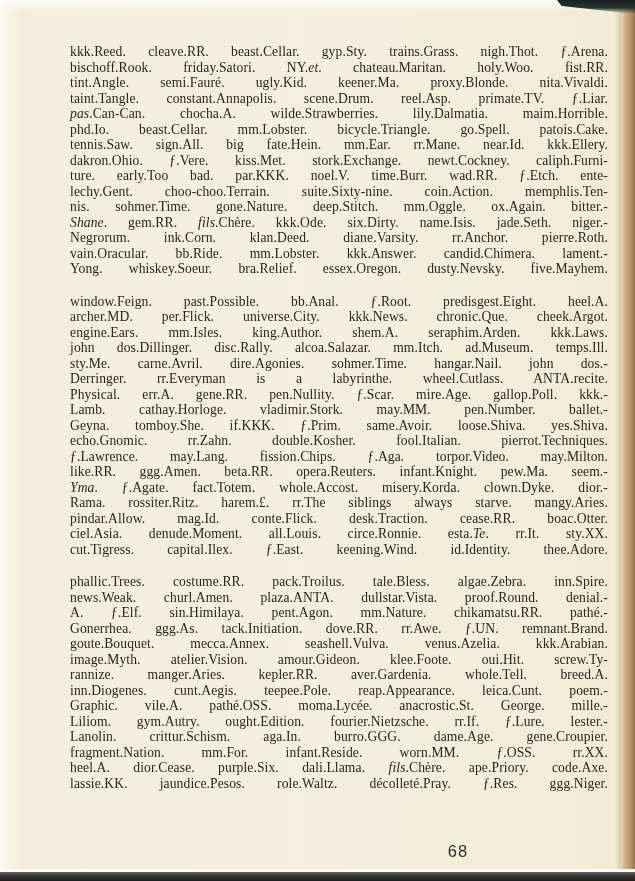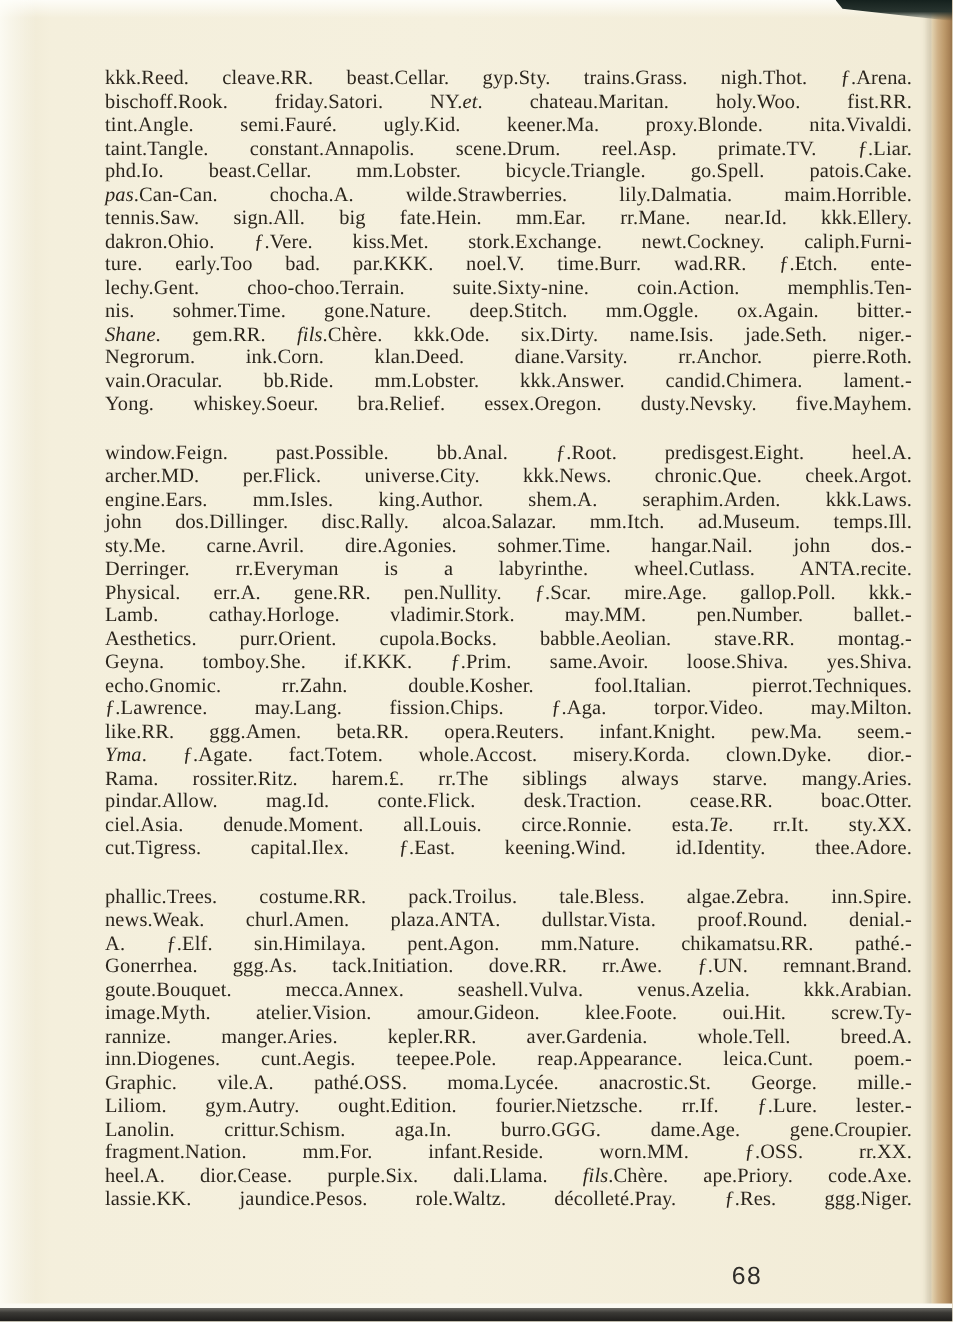--- a/index.html
+++ b/index.html
@@ -31,60 +31,58 @@
   }
   .para{margin:0 0 17px 0;}
   .para:last-child{margin-bottom:0;}
   .line{text-align:justify;text-align-last:justify;white-space:normal;}
   .line em{}
   .page-number{
     position:absolute;left:440px;top:842px;width:36px;
     font-family:"Liberation Sans","DejaVu Sans",sans-serif;
     font-size:16.5px;font-weight:500;letter-spacing:1px;color:#2f2d29;
     text-align:center;
-    margin-left:40px;
   }
 </style>
 </head>
 <body>
 
 <div class="scan">
   <div class="edge-top"></div>
   <div class="edge-left"></div>
   <div class="edge-band"></div>
   <div class="corner-wedge"></div>
 
   <div class="text-block">
       <div class="para">
         <div class="line"><span>kkk.Reed. cleave.RR. beast.Cellar. gyp.Sty. trains.Grass. nigh.Thot. ƒ.Arena.</span></div>
         <div class="line"><span>bischoff.Rook. friday.Satori. NY.</span><em>et</em><span>. chateau.Maritan. holy.Woo. fist.RR.</span></div>
         <div class="line"><span>tint.Angle. semi.Fauré. ugly.Kid. keener.Ma. proxy.Blonde. nita.Vivaldi.</span></div>
         <div class="line"><span>taint.Tangle. constant.Annapolis. scene.Drum. reel.Asp. primate.TV. ƒ.Liar.</span></div>
+        <div class="line"><em>pas</em><span>.Can-Can. chocha.A. wilde.Strawberries. lily.Dalmatia. maim.Horrible.</span></div>
         <div class="line"><span>phd.Io. beast.Cellar. mm.Lobster. bicycle.Triangle. go.Spell. patois.Cake.</span></div>
-        <div class="line"><em>pas</em><span>.Can-Can. chocha.A. wilde.Strawberries. lily.Dalmatia. maim.Horrible.</span></div>
         <div class="line"><span>tennis.Saw. sign.All. big fate.Hein. mm.Ear. rr.Mane. near.Id. kkk.Ellery.</span></div>
         <div class="line"><span>dakron.Ohio. ƒ.Vere. kiss.Met. stork.Exchange. newt.Cockney. caliph.Furni-</span></div>
         <div class="line"><span>ture. early.Too bad. par.KKK. noel.V. time.Burr. wad.RR. ƒ.Etch. ente-</span></div>
         <div class="line"><span>lechy.Gent. choo-choo.Terrain. suite.Sixty-nine. coin.Action. memphlis.Ten-</span></div>
         <div class="line"><span>nis. sohmer.Time. gone.Nature. deep.Stitch. mm.Oggle. ox.Again. bitter.-</span></div>
         <div class="line"><em>Shane</em><span>. gem.RR. </span><em>fils</em><span>.Chère. kkk.Ode. six.Dirty. name.Isis. jade.Seth. niger.-</span></div>
         <div class="line"><span>Negrorum. ink.Corn. klan.Deed. diane.Varsity. rr.Anchor. pierre.Roth.</span></div>
         <div class="line"><span>vain.Oracular. bb.Ride. mm.Lobster. kkk.Answer. candid.Chimera. lament.-</span></div>
         <div class="line"><span>Yong. whiskey.Soeur. bra.Relief. essex.Oregon. dusty.Nevsky. five.Mayhem.</span></div>
       </div>
       <div class="para">
         <div class="line"><span>window.Feign. past.Possible. bb.Anal. ƒ.Root. predisgest.Eight. heel.A.</span></div>
         <div class="line"><span>archer.MD. per.Flick. universe.City. kkk.News. chronic.Que. cheek.Argot.</span></div>
         <div class="line"><span>engine.Ears. mm.Isles. king.Author. shem.A. seraphim.Arden. kkk.Laws.</span></div>
         <div class="line"><span>john dos.Dillinger. disc.Rally. alcoa.Salazar. mm.Itch. ad.Museum. temps.Ill.</span></div>
         <div class="line"><span>sty.Me. carne.Avril. dire.Agonies. sohmer.Time. hangar.Nail. john dos.-</span></div>
         <div class="line"><span>Derringer. rr.Everyman is a labyrinthe. wheel.Cutlass. ANTA.recite.</span></div>
         <div class="line"><span>Physical. err.A. gene.RR. pen.Nullity. ƒ.Scar. mire.Age. gallop.Poll. kkk.-</span></div>
         <div class="line"><span>Lamb. cathay.Horloge. vladimir.Stork. may.MM. pen.Number. ballet.-</span></div>
-        <div class="line"><span>Aesthetics. purr.Orient. cupola.Bocks. babble.Aeolian. stave.RR. montag.-</span></div>
         <div class="line"><span>Geyna. tomboy.She. if.KKK. ƒ.Prim. same.Avoir. loose.Shiva. yes.Shiva.</span></div>
         <div class="line"><span>echo.Gnomic. rr.Zahn. double.Kosher. fool.Italian. pierrot.Techniques.</span></div>
         <div class="line"><span>ƒ.Lawrence. may.Lang. fission.Chips. ƒ.Aga. torpor.Video. may.Milton.</span></div>
         <div class="line"><span>like.RR. ggg.Amen. beta.RR. opera.Reuters. infant.Knight. pew.Ma. seem.-</span></div>
         <div class="line"><em>Yma</em><span>. ƒ.Agate. fact.Totem. whole.Accost. misery.Korda. clown.Dyke. dior.-</span></div>
         <div class="line"><span>Rama. rossiter.Ritz. harem.£. rr.The siblings always starve. mangy.Aries.</span></div>
         <div class="line"><span>pindar.Allow. mag.Id. conte.Flick. desk.Traction. cease.RR. boac.Otter.</span></div>
         <div class="line"><span>ciel.Asia. denude.Moment. all.Louis. circe.Ronnie. esta.</span><em>Te</em><span>. rr.It. sty.XX.</span></div>
         <div class="line"><span>cut.Tigress. capital.Ilex. ƒ.East. keening.Wind. id.Identity. thee.Adore.</span></div>
       </div>

